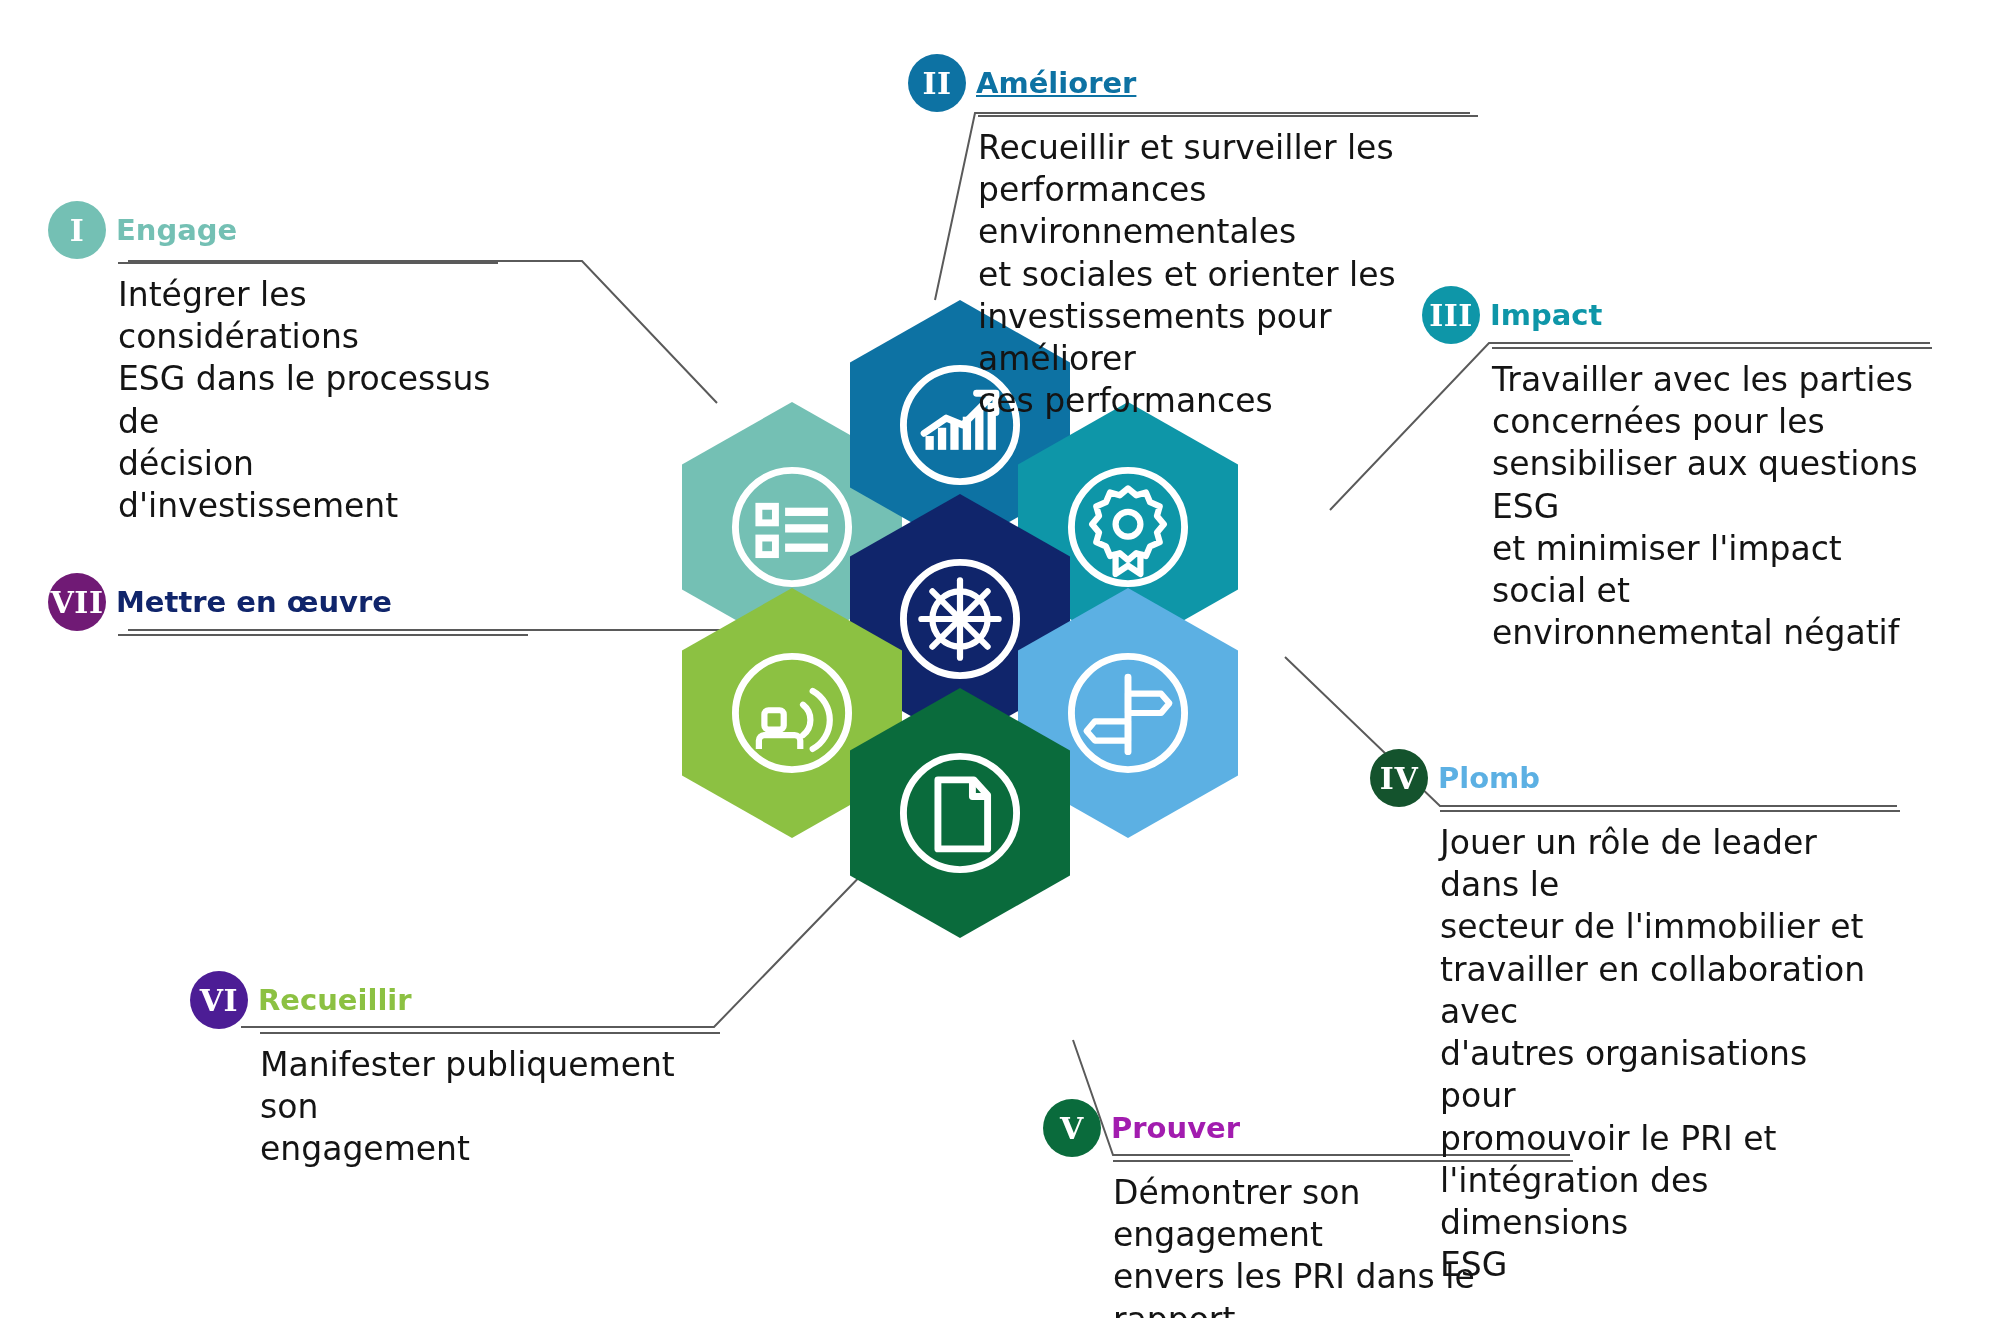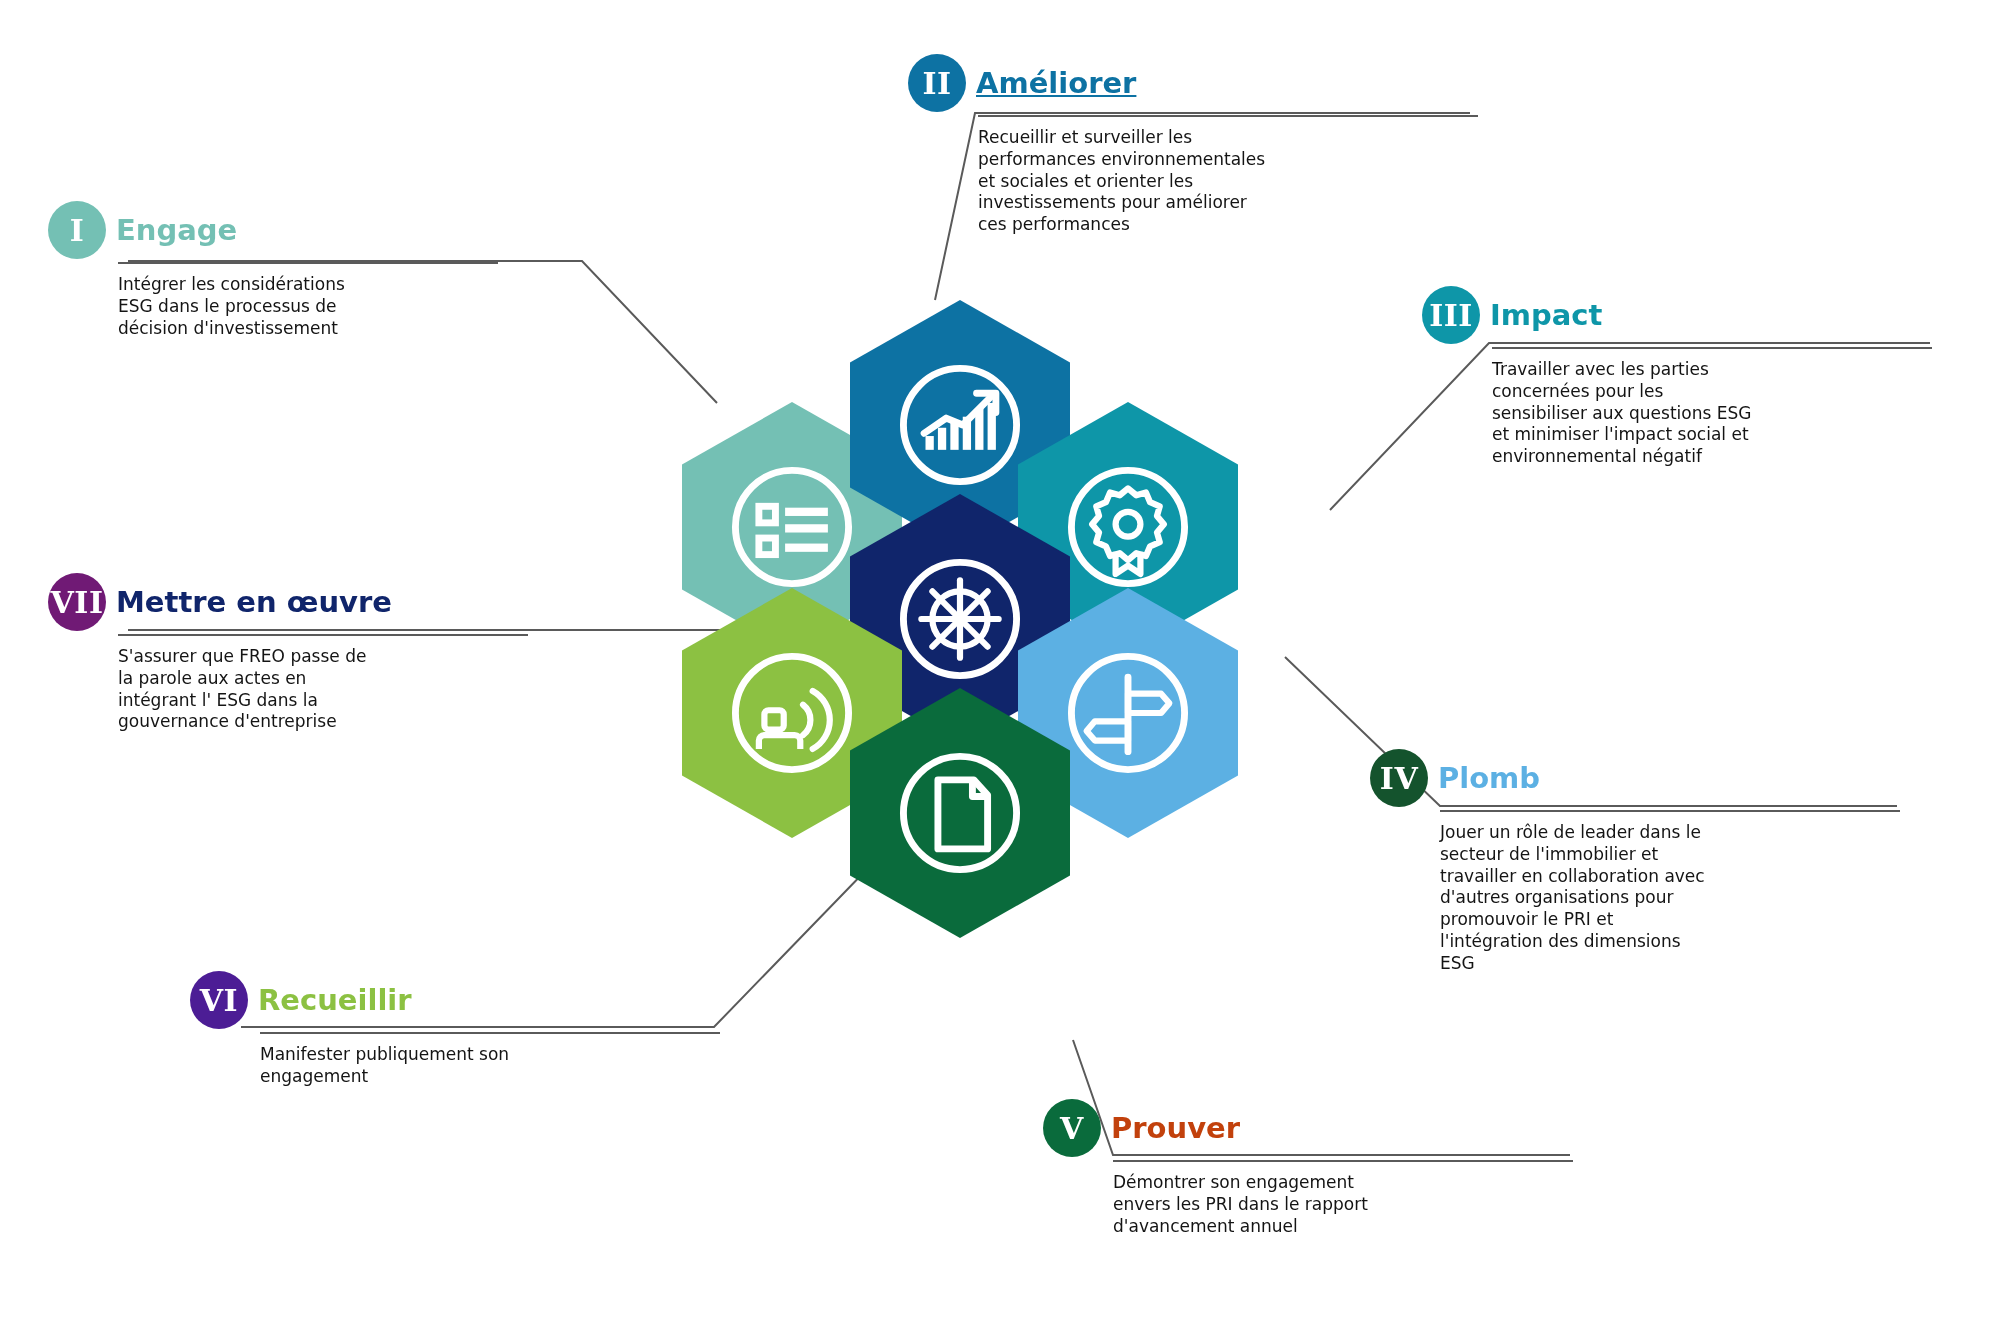--- a/index.html
+++ b/index.html
@@ -86,21 +86,21 @@
     line-height: 1;
     margin-left: 10px;
     white-space: nowrap;
   }
   .rule {
     height: 2px;
     background: #5a5a5a;
     margin-top: 2px;
   }
   .callout-body {
-    font-size: 17px;
+    font-size: 33px;
     line-height: 1.28;
     color: #141414;
     padding-top: 10px;
     white-space: pre-line;
   }
   .indent-left { padding-left: 70px; }
   .indent-rule-left { margin-left: 70px; }
 </style>
 </head>
 <body>
@@ -250,21 +250,21 @@
 travailler en collaboration avec
 d'autres organisations pour
 promouvoir le PRI et
 l'intégration des dimensions
 ESG</div>
   </div>
 
   <div class="callout" style="left:1043px; top:1098px; width:520px;">
     <div class="callout-head">
       <div class="badge" style="background:#0a6b3c;">V</div>
-      <div class="callout-title" style="color:#c2410c;">Prouver</div>
+      <div class="callout-title" style="color:#a21caf;">Prouver</div>
     </div>
     <div class="rule indent-rule-left" style="width:460px;"></div>
     <div class="callout-body indent-left">Démontrer son engagement
 envers les PRI dans le rapport
 d'avancement annuel</div>
   </div>
 
   <div class="callout" style="left:190px; top:970px; width:520px;">
     <div class="callout-head">
       <div class="badge" style="background:#4c1d95;">VI</div>
@@ -274,19 +274,15 @@
     <div class="callout-body indent-left">Manifester publiquement son
 engagement</div>
   </div>
 
   <div class="callout" style="left:48px; top:572px; width:480px;">
     <div class="callout-head">
       <div class="badge" style="background:#701a75;text-align:center;">VII</div>
       <div class="callout-title" style="color:#10256b;">Mettre en œuvre</div>
     </div>
     <div class="rule indent-rule-left" style="width:410px;"></div>
-    <div class="callout-body indent-left">S'assurer que FREO passe de
-la parole aux actes en
-intégrant l' ESG dans la
-gouvernance d'entreprise</div>
   </div>
 
 </div>
 
 </body></html>

